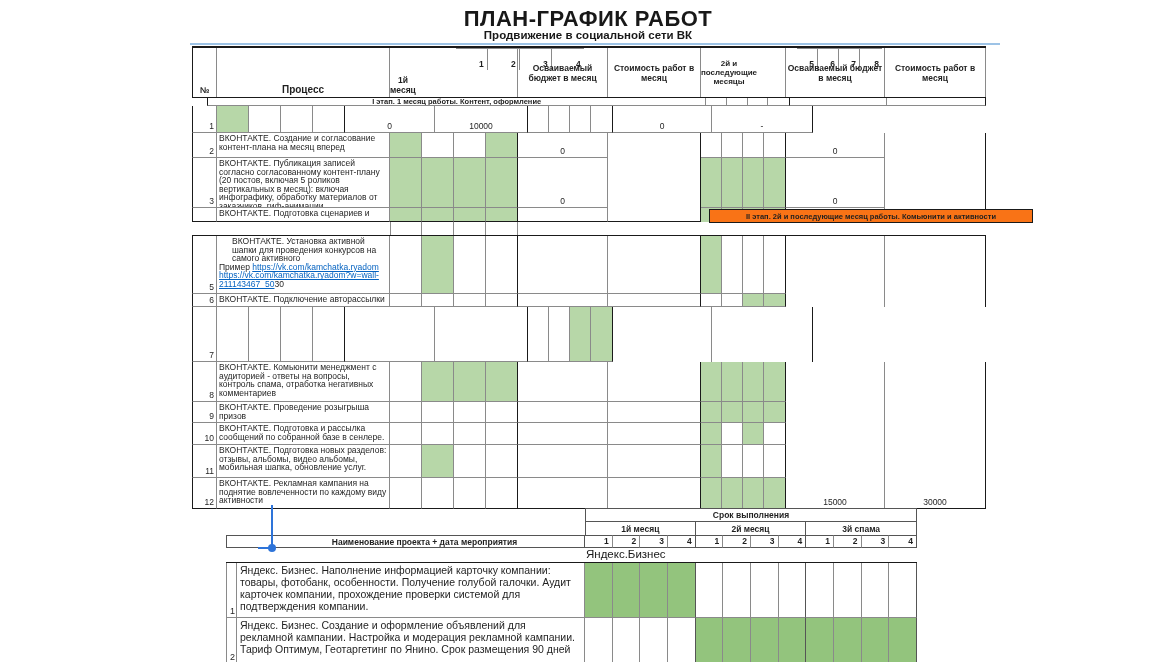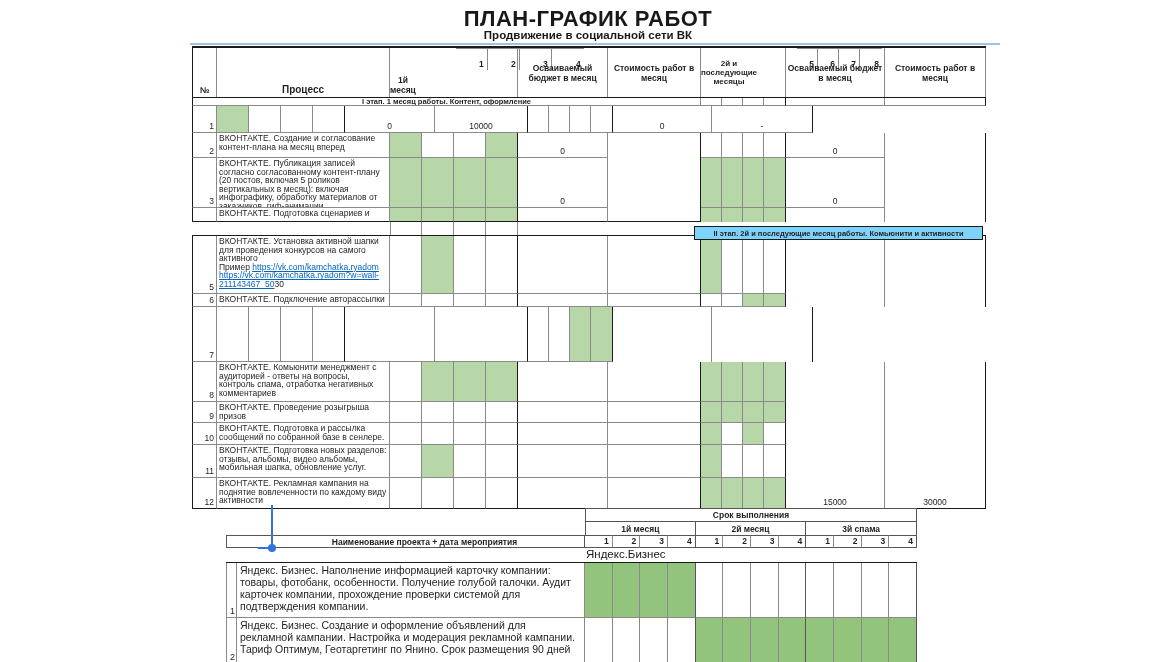--- a/index.html
+++ b/index.html
@@ -36,32 +36,32 @@
   .thead{display:flex;height:49px;border-top:2px solid #1a1a1a;border-bottom:1.5px solid #1a1a1a;}
   .hb{box-sizing:border-box;border-right:1px solid #8a8a8a;display:flex;flex-direction:row;gap:40px;}
   .hlabel{flex:1;display:flex;align-items:flex-end;justify-content:center;font-size:8.5px;font-weight:bold;
           text-align:center;padding-bottom:2px;}
   .hlabel.mid{align-items:center;padding-bottom:0;}
   .hnums{display:flex;height:21px;border-top:1px solid #8a8a8a;}
   .hnum{box-sizing:border-box;border-right:1px solid #8a8a8a;display:flex;align-items:flex-end;
         justify-content:flex-end;font-size:8.5px;font-weight:bold;padding:0 3px 1px 0;}
   .hnum:last-child{border-right:none;}
 
-  .stage{font-size:7.5px;font-weight:bold;display:flex;align-items:center;justify-content:center;white-space:nowrap;}
+  .stage{font-size:7.5px;font-weight:bold;display:flex;align-items:center;justify-content:center;white-space:nowrap;margin-left:15px;}
   .stage1cell{width:509px;}
-  .stage2box{left:694px;top:226px;width:289px;height:14px;background:#7dd3fc;border:1.2px solid #1a1a1a;
+  .stage2box{left:694px;top:209px;width:324px;height:14px;background:#f97316;border:1.2px solid #1a1a1a;
              box-sizing:border-box;z-index:5;}
 
   .gap .c{border:none;}
   .gap .gw{border-right:1px solid #8a8a8a;}
   .gap .gw0{border-left:1px solid #8a8a8a;}
   .gaprow{border-bottom:1.5px solid #1a1a1a;}
 
   a.lnk, .linkline{color:var(--link,#0563c1);text-decoration:underline;overflow-wrap:anywhere;}
-  .blockspan{display:block;}
+  .blockspan{display:block;margin-left:13px;}
 
   
   .btable{left:226px;top:508px;width:691px;}
   .bspacer{width:359px;}
   .bhead{box-sizing:border-box;border:1px solid #555;border-bottom:none;display:flex;align-items:center;
          justify-content:center;font-size:8.5px;font-weight:bold;}
   .mcell{border-left:none;}
   .mcell.first{border-left:1px solid #555;}
   .namehdr{width:359px;box-sizing:border-box;border:1px solid #555;display:flex;align-items:center;
            justify-content:center;font-size:8.5px;font-weight:bold;padding-left:38px;}

